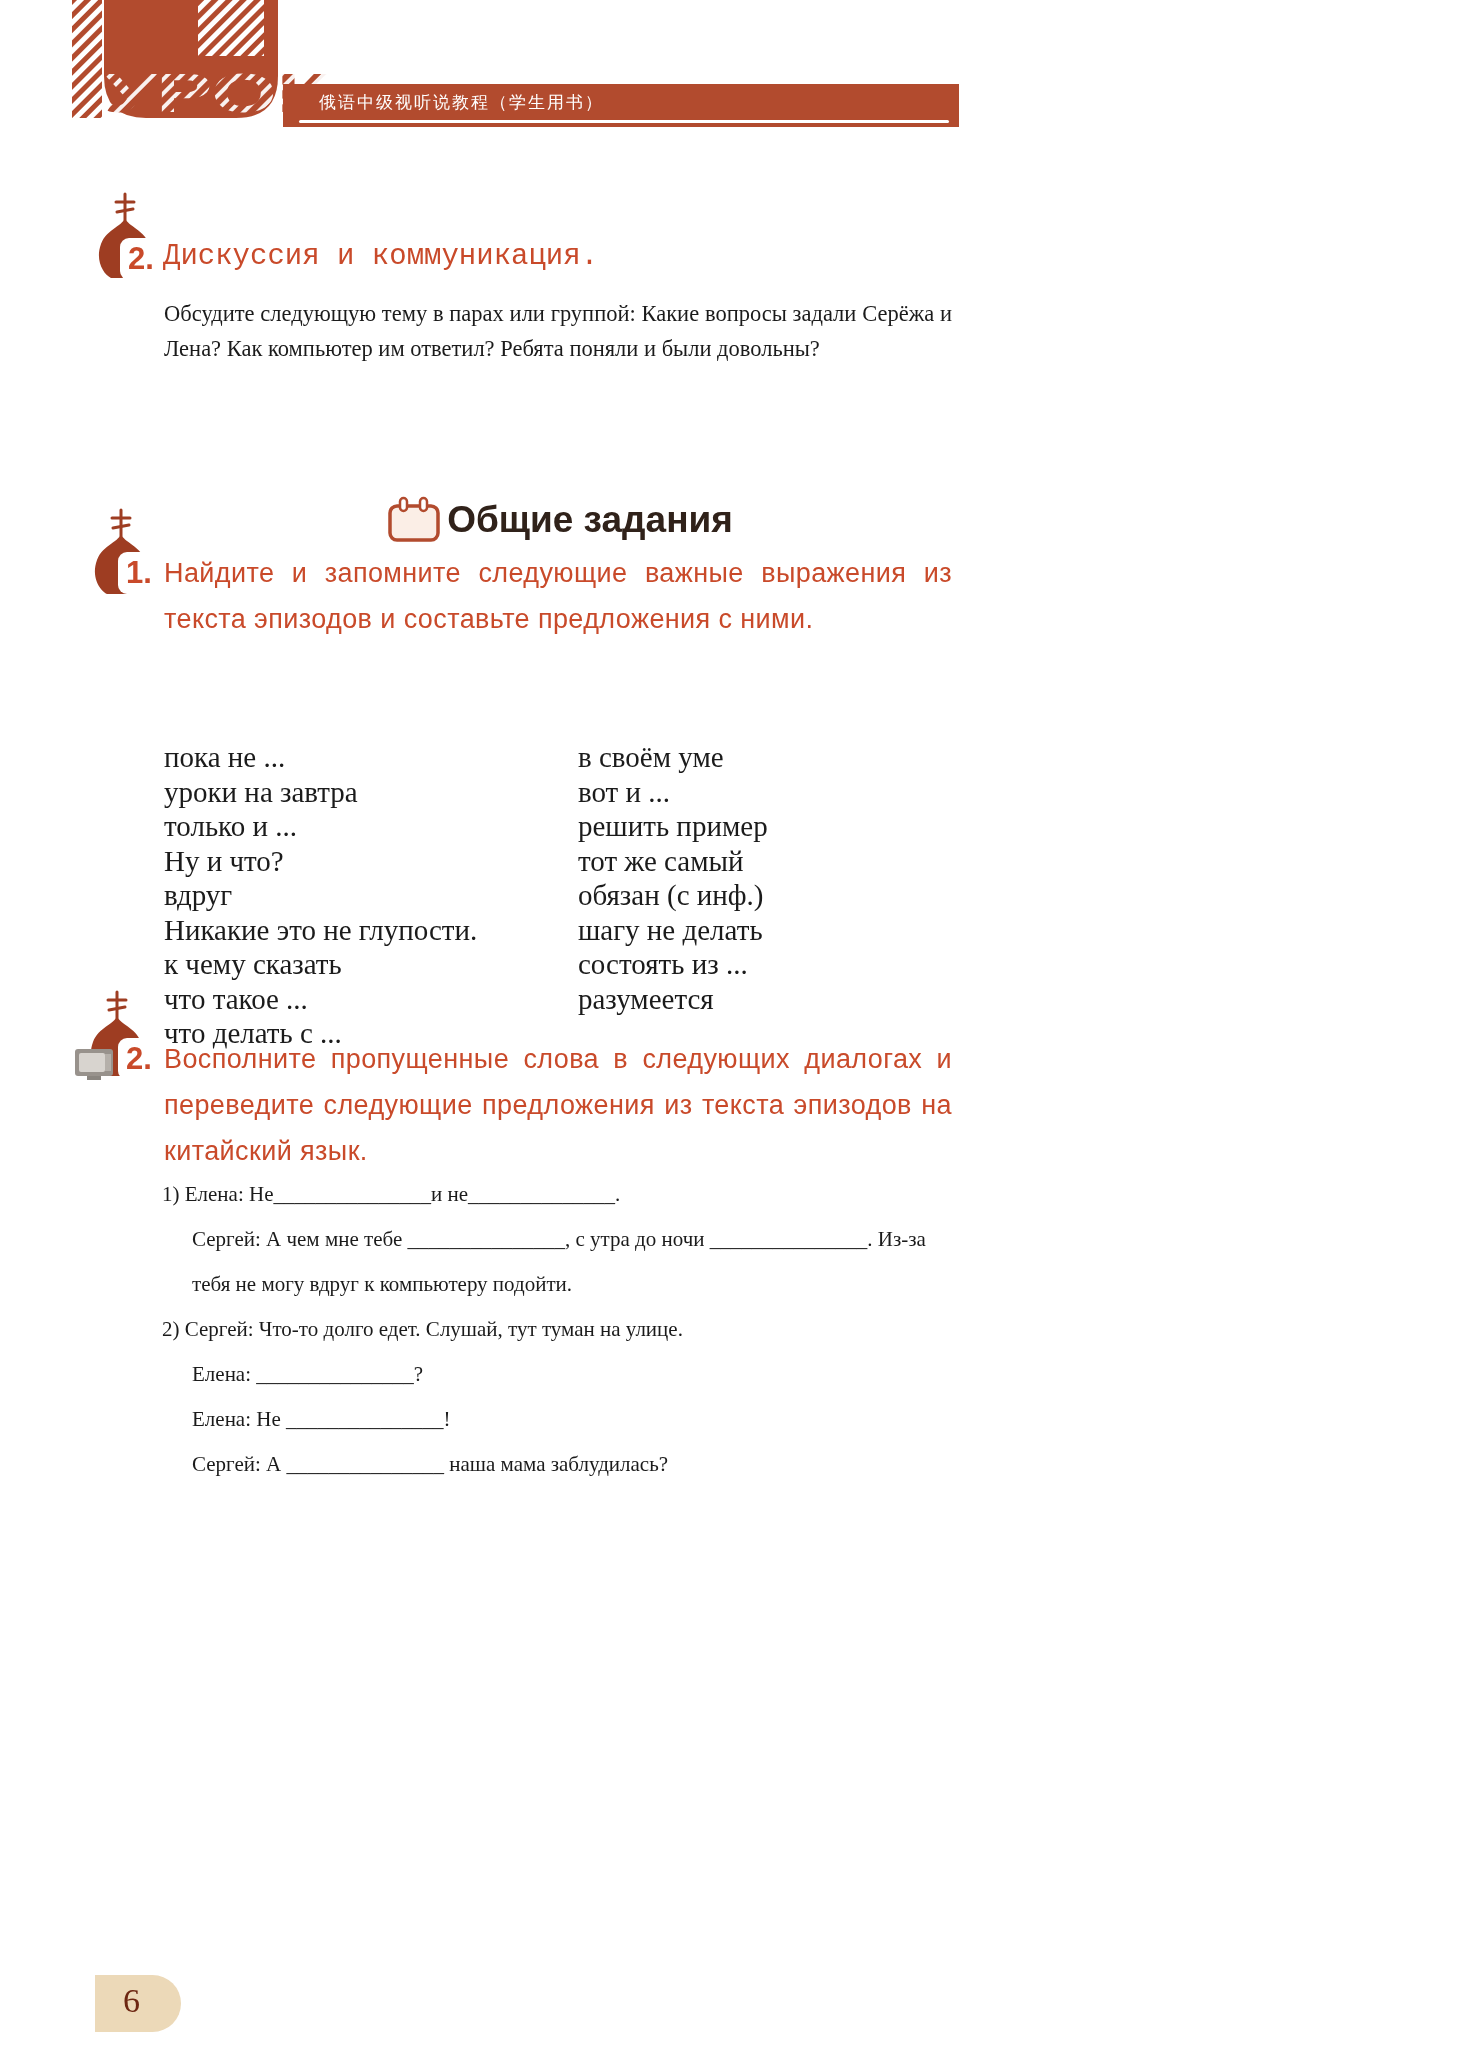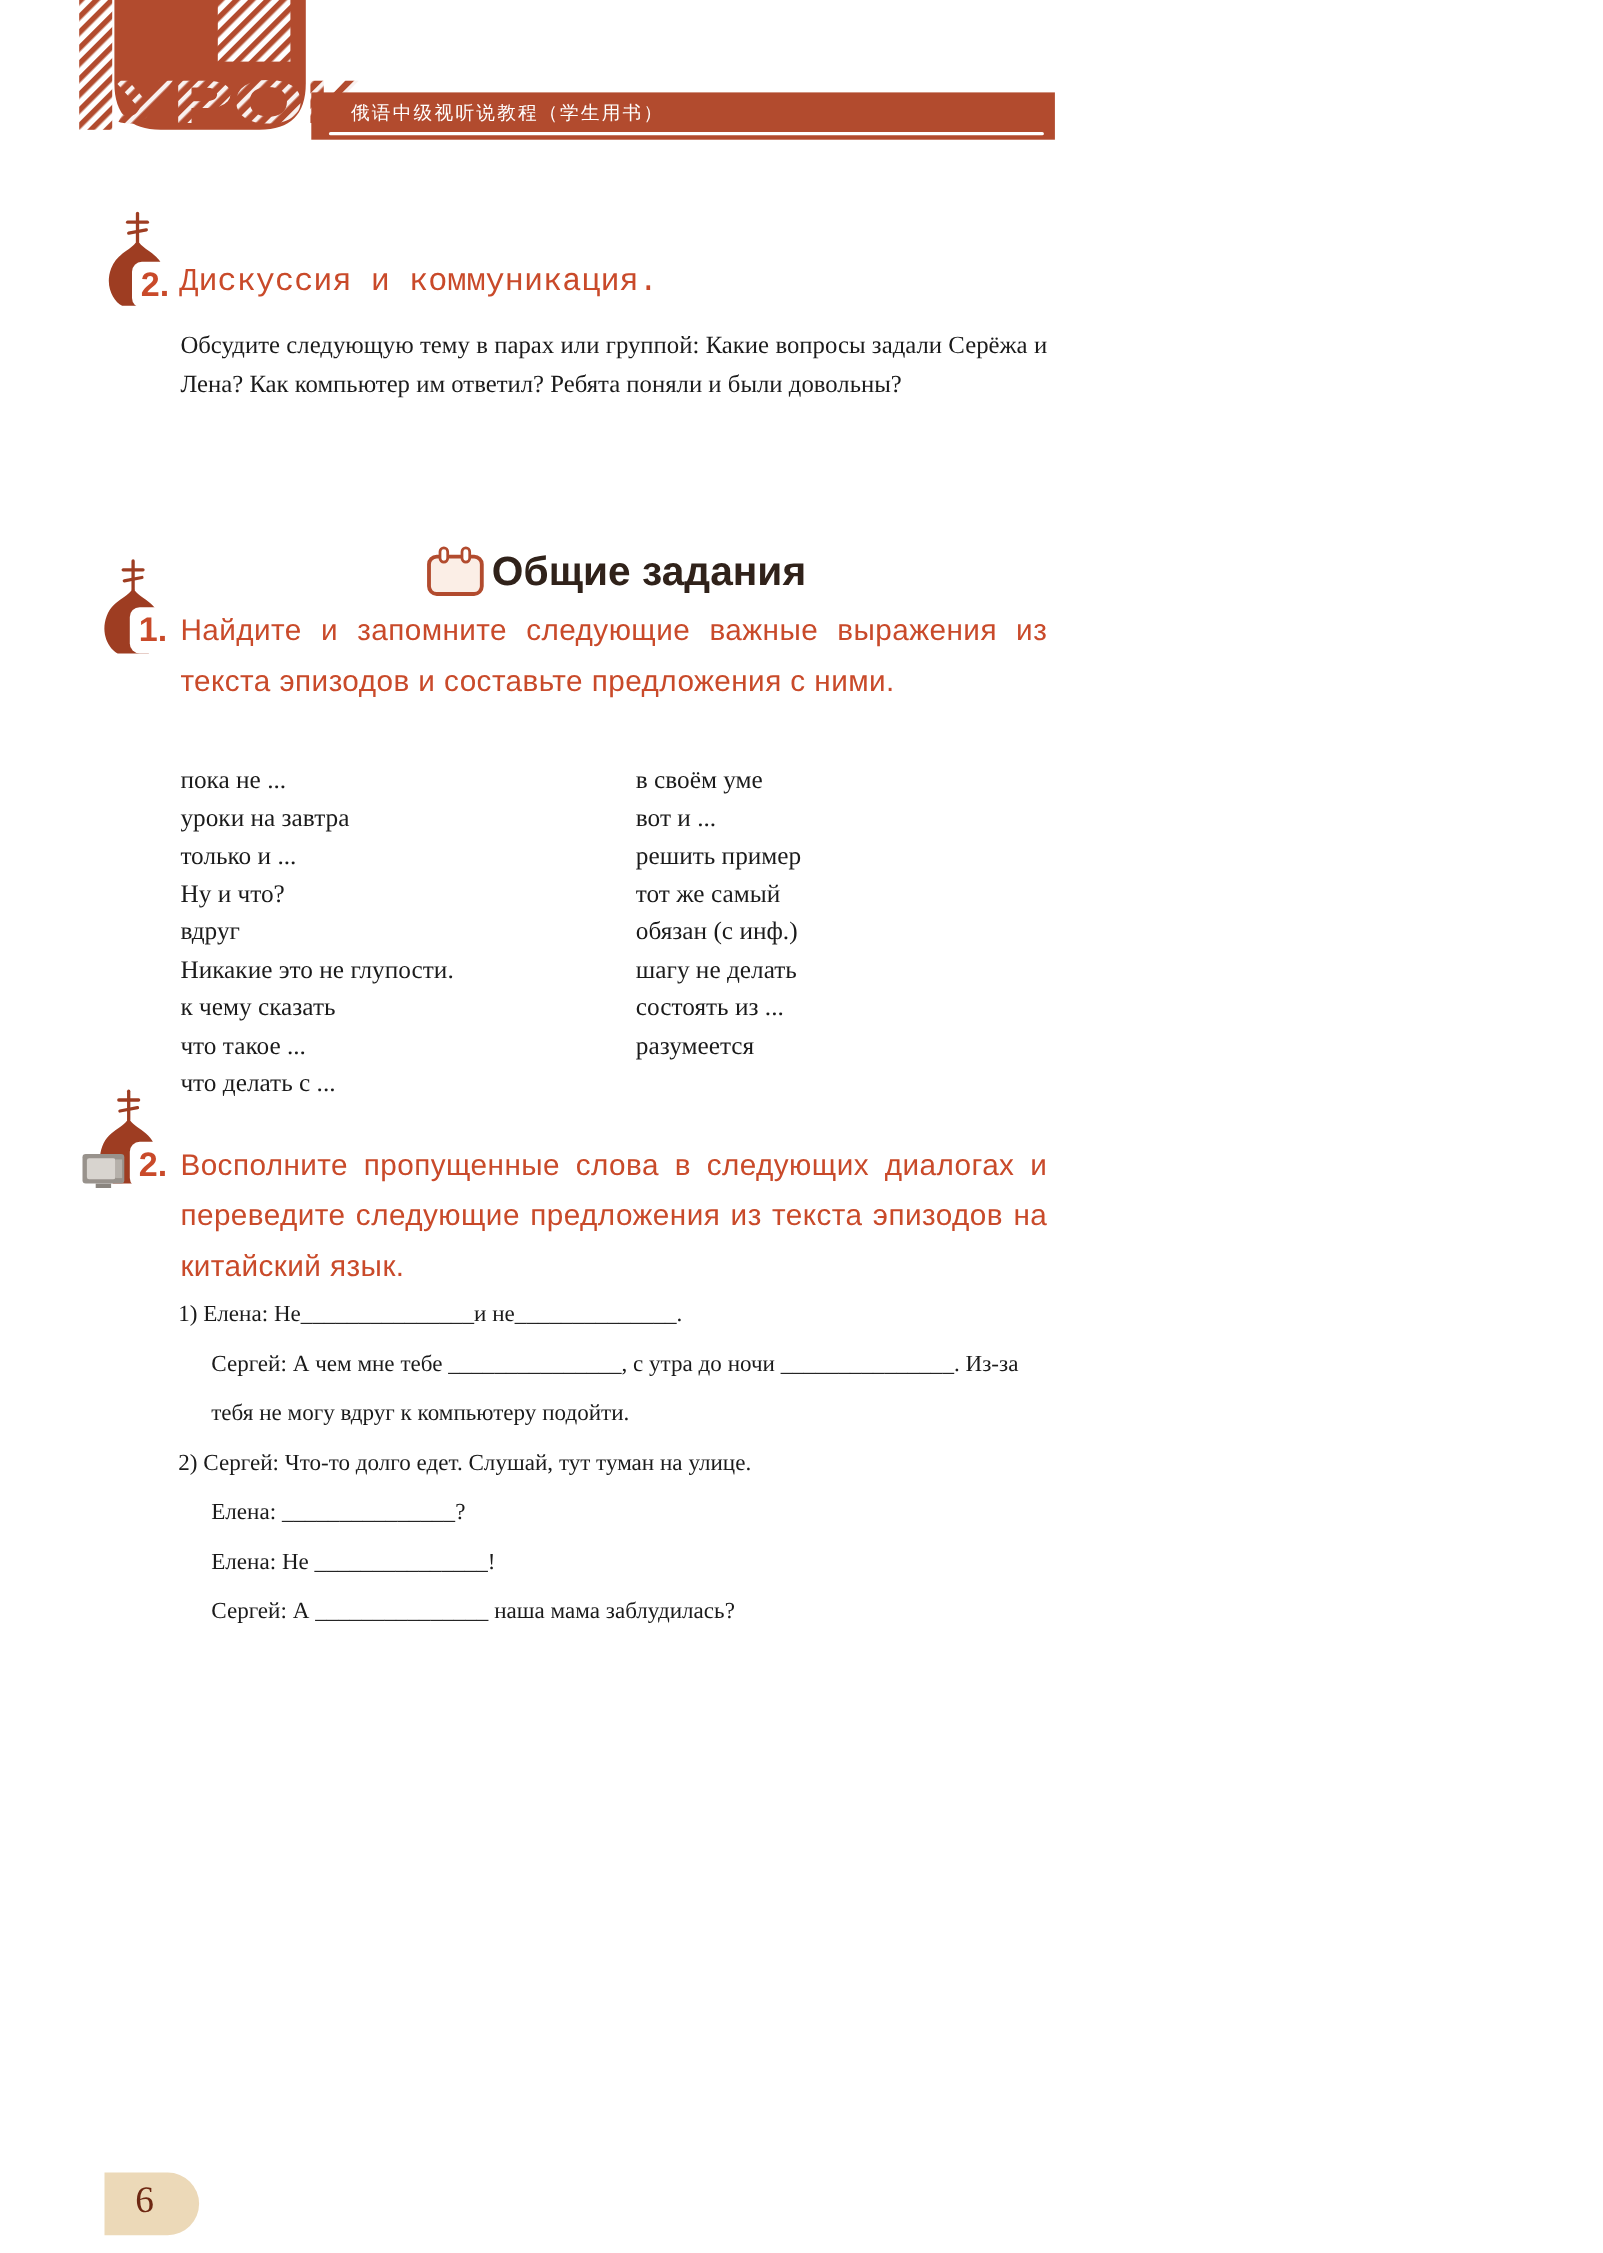--- a/index.html
+++ b/index.html
@@ -25,21 +25,21 @@
   }
   
   .sec-title{position:absolute;font-family:Liberation Mono, monospace;font-size:29px;color:var(--red,#c94a2a);white-space:nowrap;}
   .sec-body{position:absolute;font-size:22.5px;line-height:35px;text-align:justify;color:var(--text,#1b1b1b);}
   .common-head{position:absolute;left:165px;top:452px;width:790px;display:flex;justify-content:center;align-items:center;gap:6px;margin-top:44px;}
   .common-title{font-family:"Liberation Sans",sans-serif;font-weight:bold;font-size:37px;color:#30221a;}
   .instruction{
     position:absolute;font-family:"Liberation Sans",sans-serif;font-size:27px;line-height:46px;
     color:var(--red,#c94a2a);text-align:justify;letter-spacing:0.4px;
   }
-  .phrase-col{position:absolute;font-size:23px;line-height:34.5px;color:var(--text,#1b1b1b);}
+  .phrase-col{position:absolute;font-size:29px;line-height:34.5px;color:var(--text,#1b1b1b);margin-top:48px;}
   .phrase-item{white-space:nowrap;}
   .dlg{position:absolute;left:162px;top:1172px;width:805px;font-size:21px;line-height:45px;color:var(--text,#1b1b1b);}
   .dlg-line{white-space:nowrap;}
   .dlg-line.indent{padding-left:30px;}
   
   .page-num-blob{position:absolute;left:95px;top:1975px;width:86px;height:57px;background:var(--tan,#ecd9b8);border-radius:0 30px 30px 0;}
   .page-num{position:absolute;left:28px;top:7px;font-size:34px;color:#6d2712;font-family:"Liberation Serif",serif;}
 </style>
 </head>
 <body>

